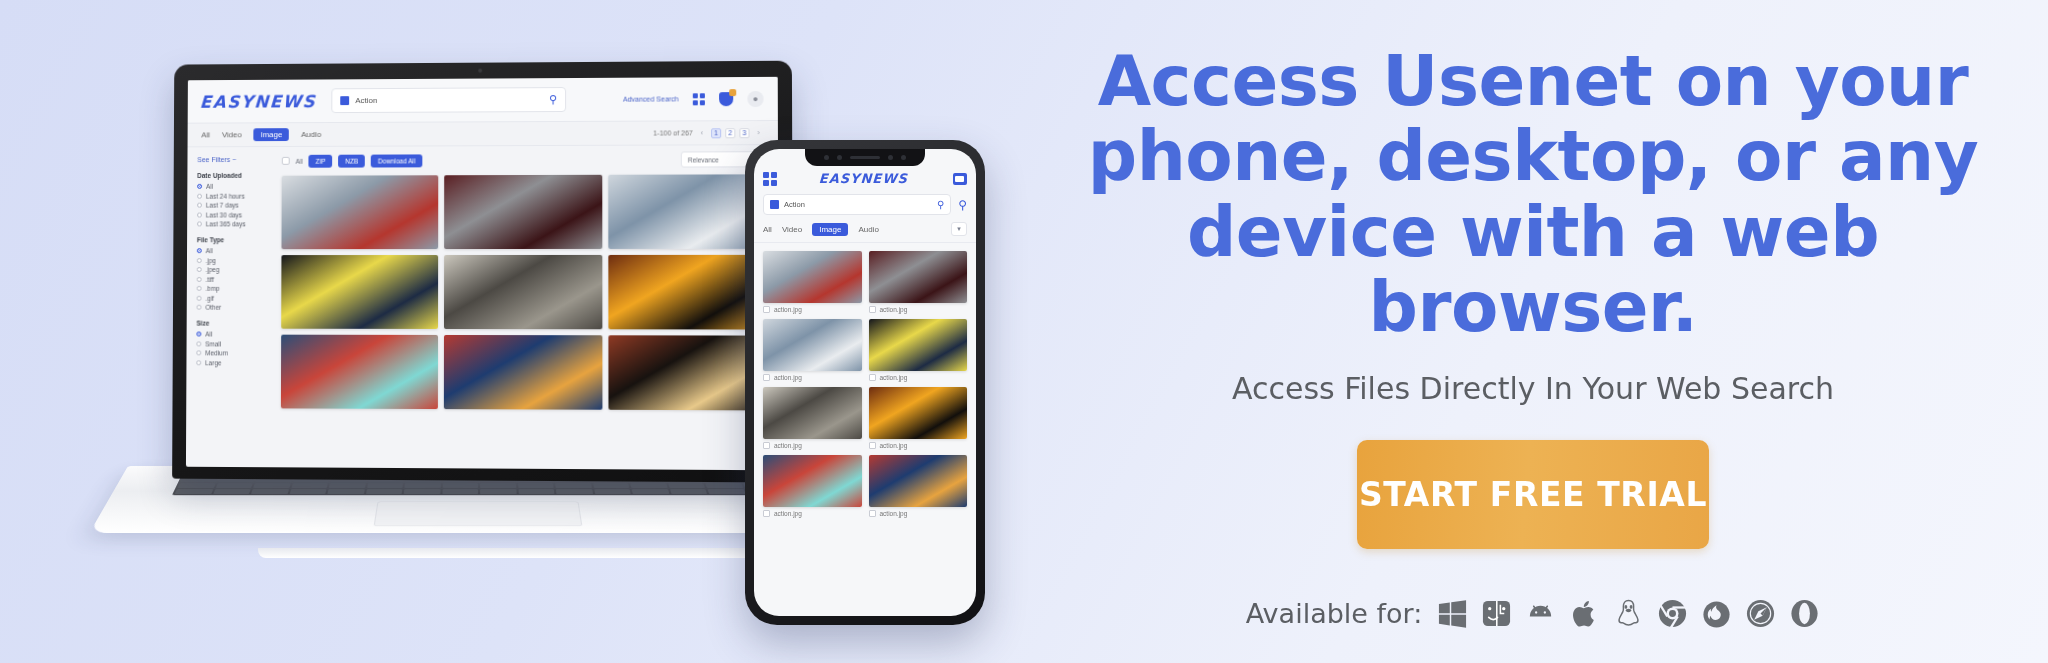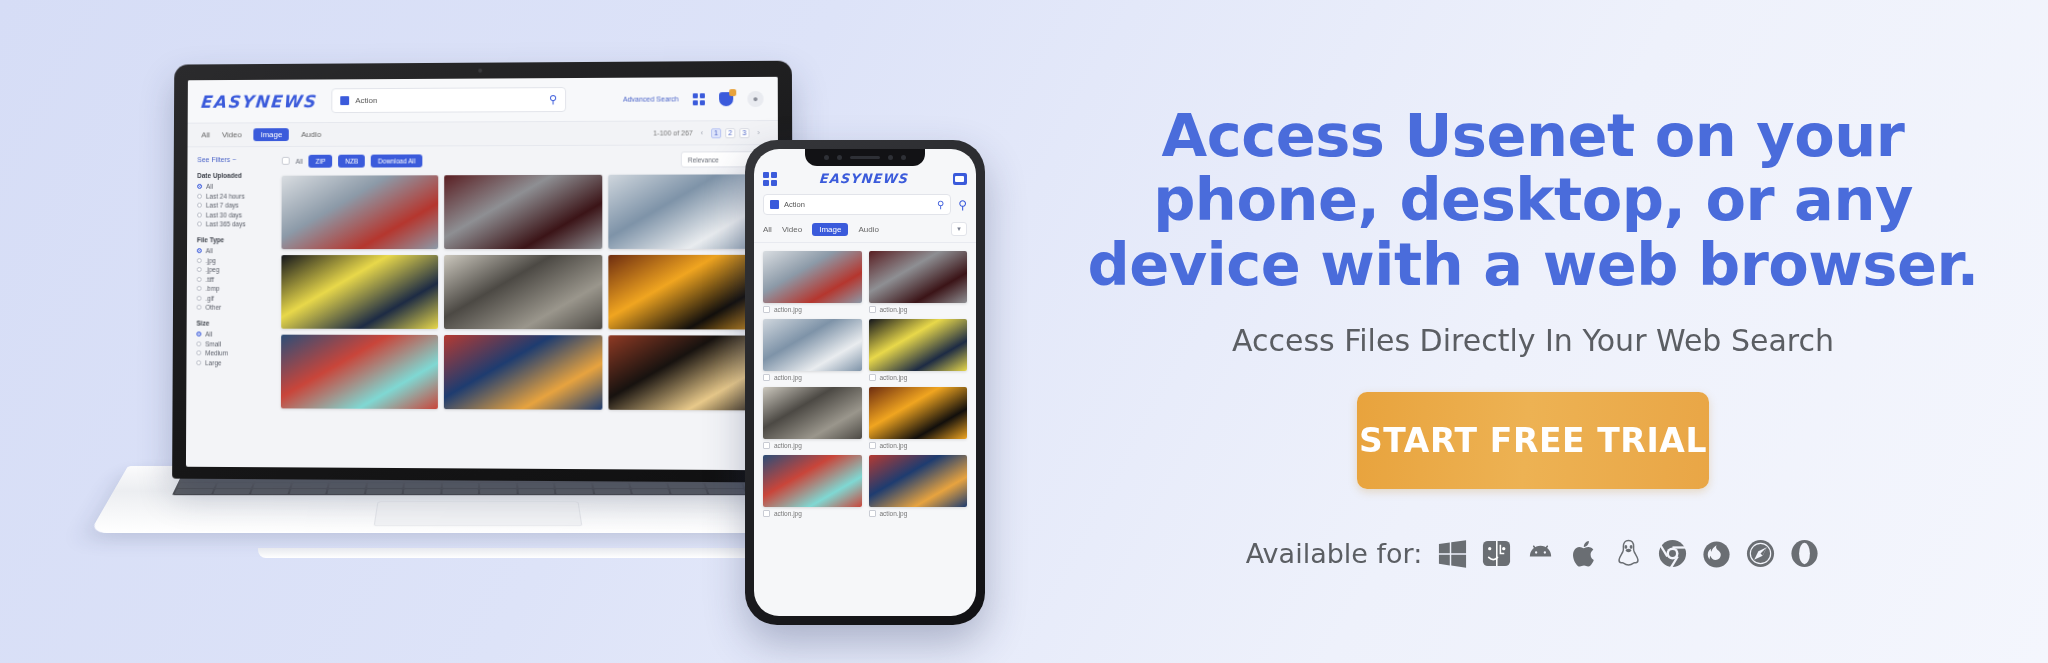--- a/index.html
+++ b/index.html
@@ -158,31 +158,31 @@
   .p-cb { width:7px;height:7px;border:1px solid #c9ccd4;border-radius:1px;background:#fff;flex:none;}
 
   
   .copy {
     position: absolute; left: 1018px; top: 0; width: 1030px; height: 663px;
     display: flex; flex-direction: column; align-items: center; justify-content: center;
     padding-top: 10px;
   }
   .headline {
     font-family: "DejaVu Sans", sans-serif;
-    font-weight: 700; font-size: 59px; line-height: 1.09;
+    font-weight: 700; font-size: 69px; line-height: 1.09;
     color: #4a6cdb; text-align: center; max-width: 940px;
     letter-spacing: -0.5px;
   }
   .subhead {
     margin-top: 26px; font-size: 30px; color: #5b5e63; text-align:center;
     font-family: "DejaVu Sans", sans-serif; font-weight: 400;
   }
   .cta {
     margin-top: 34px;
-    width: 352px; height: 97px;
+    width: 352px; height: 109px;
     background: linear-gradient(95deg,#e8a33d 0%, #edb253 48%, #e9a646 100%);
     border-radius: 10px;
     display:flex; align-items:center; justify-content:center;
     color:#fff; font-size: 33px; font-weight: 700; letter-spacing: .6px;
     font-family:"DejaVu Sans", sans-serif;
     box-shadow: 0 3px 9px rgba(200,140,40,.25);
     border: none; cursor: pointer;
   }
   .avail { margin-top: 49px; display:flex; align-items:center; gap: 15px; }
   .avail-label { font-size: 27px; color:#5b5e63; font-family:"DejaVu Sans", sans-serif; }

